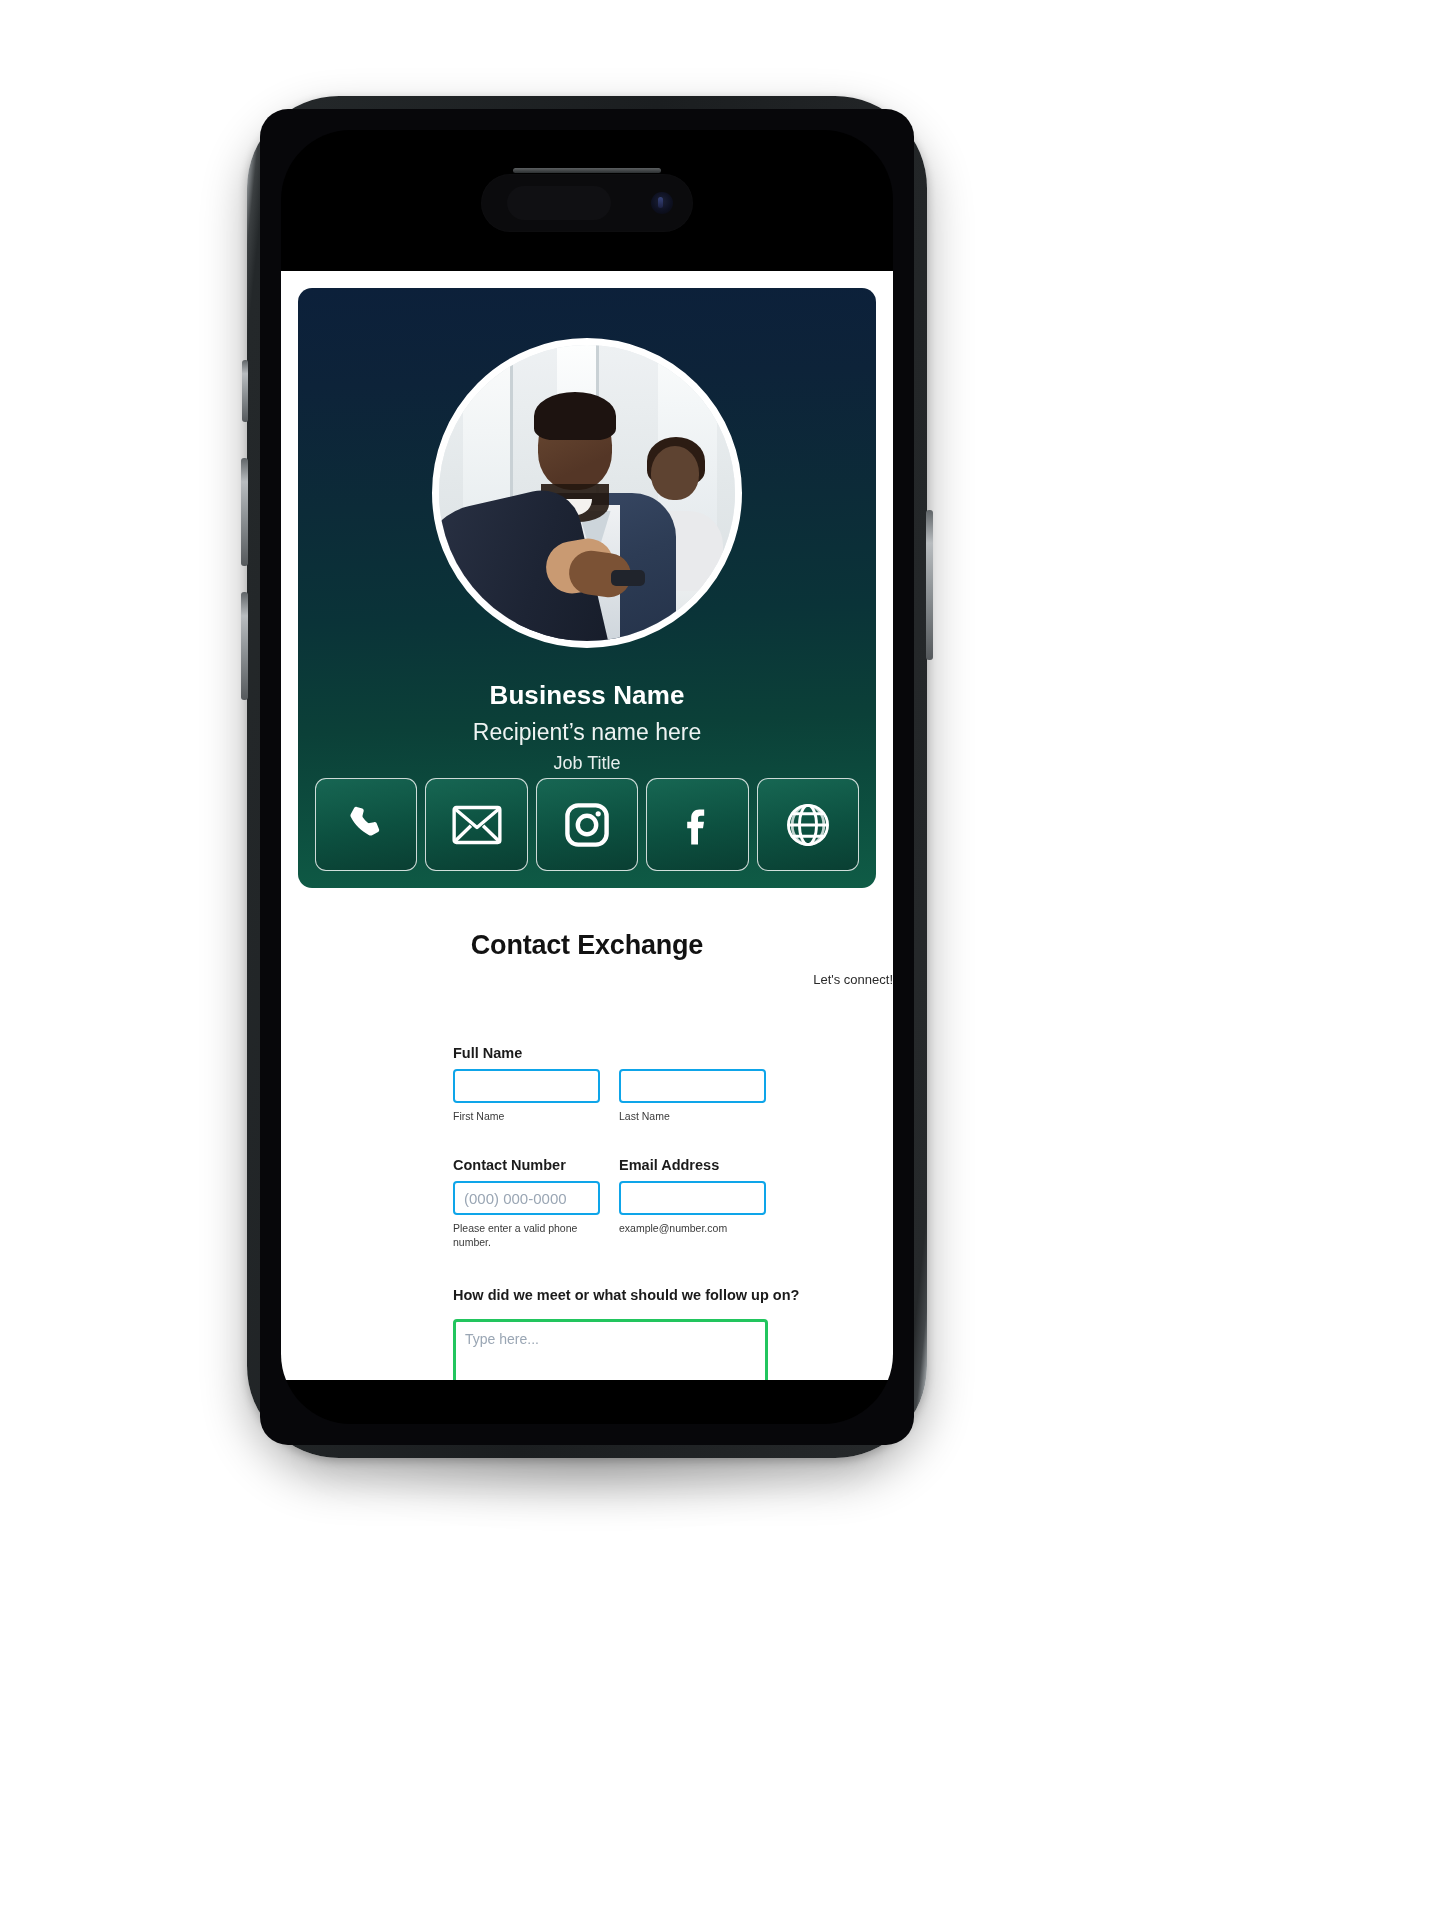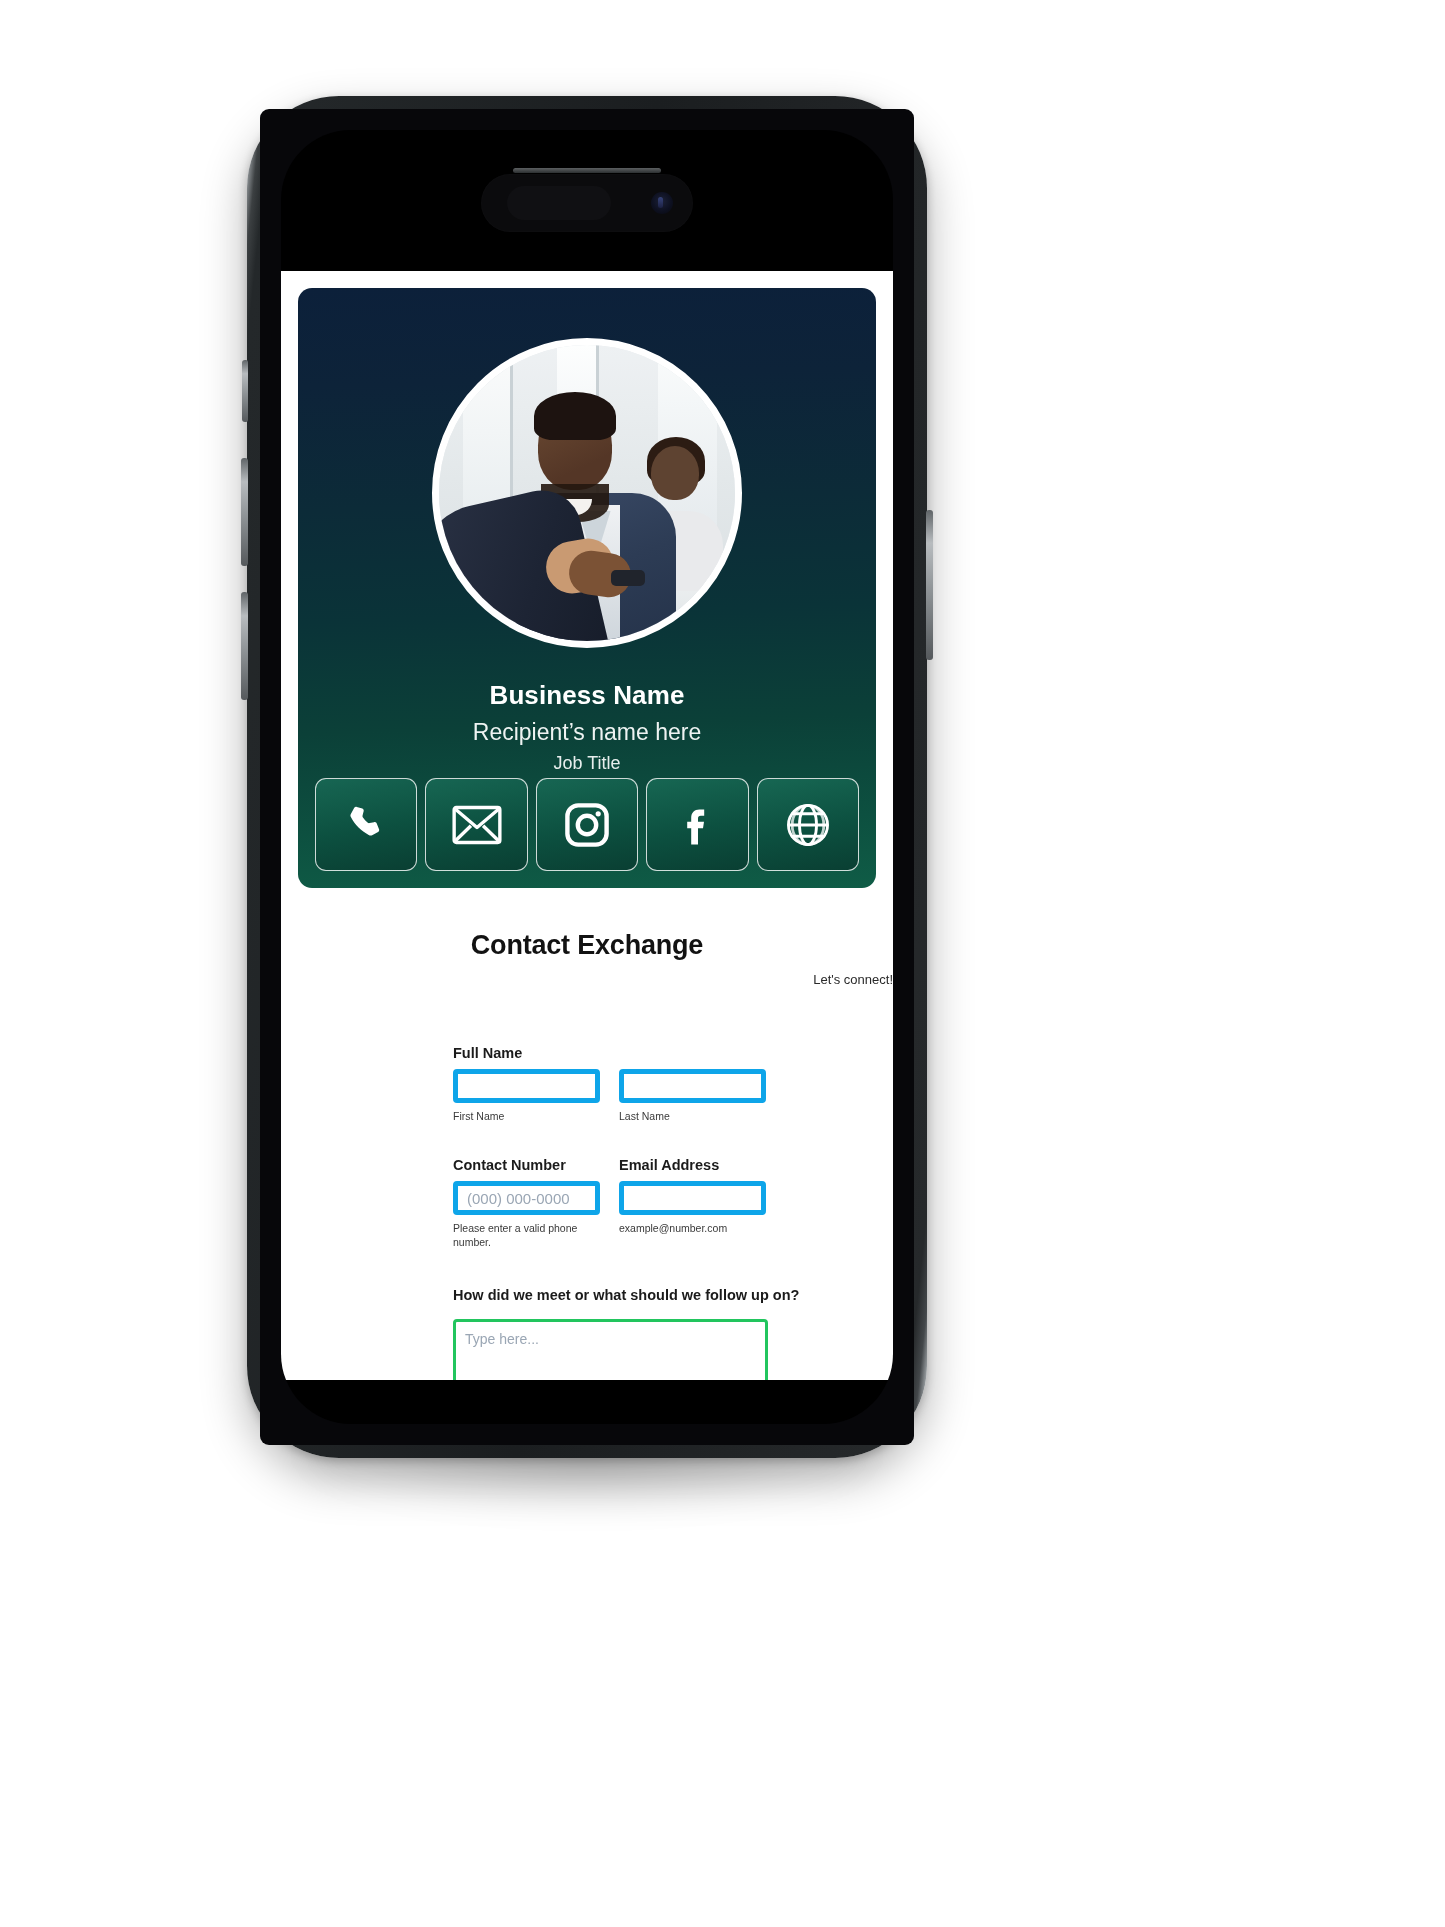--- a/index.html
+++ b/index.html
@@ -44,21 +44,21 @@
         #26292b calc(100% - 26px),
         #43474a calc(100% - 16px),
         #a9aeb1 calc(100% - 8px),
         #cfd3d6 calc(100% - 3px), #6e7375 100%);
     box-shadow: 0 20px 46px rgba(0,0,0,0.30), 0 3px 10px rgba(0,0,0,0.22);
   }
 
   .phone-inner-bezel {
     position: absolute;
     left: 13px; top: 13px; right: 13px; bottom: 13px;
-    border-radius: 9px;
+    border-radius: 28px;
     background: #07070a;
     padding-left: 48px;
   }
 
   .phone-screen {
     position: absolute;
     left: 21px; top: 21px; right: 21px; bottom: 21px;
     border-radius: 70px;
     background: #000000;
     overflow: hidden;
@@ -265,21 +265,21 @@
 
   .fields { padding: 58px 0 0 172px; }
   .fl-label {
     font-size: 14.5px; font-weight: 700; color:#1b1b1b; margin-bottom: 8px;
   }
   .row { display:flex; gap: 19px; }
   .col { display:flex; flex-direction:column; }
 
   .inp {
     height: 34px;
-    border: 5px solid #0ea5e9;
+    border: 2px solid #0ea5e9;
     border-radius: 4px;
     background:#ffffff;
     font-family:"Liberation Sans", sans-serif;
     font-size: 15px;
     color:#2c3e50;
     padding: 0 9px;
     outline:none;
   }
   .inp::placeholder { color:#9aa6b4; }
   .w-name { width: 147px; }

